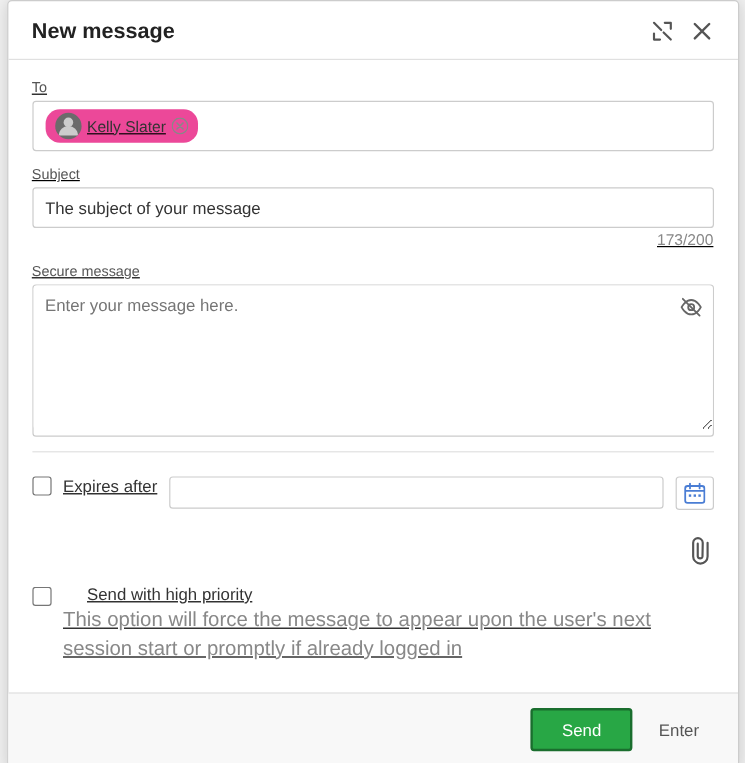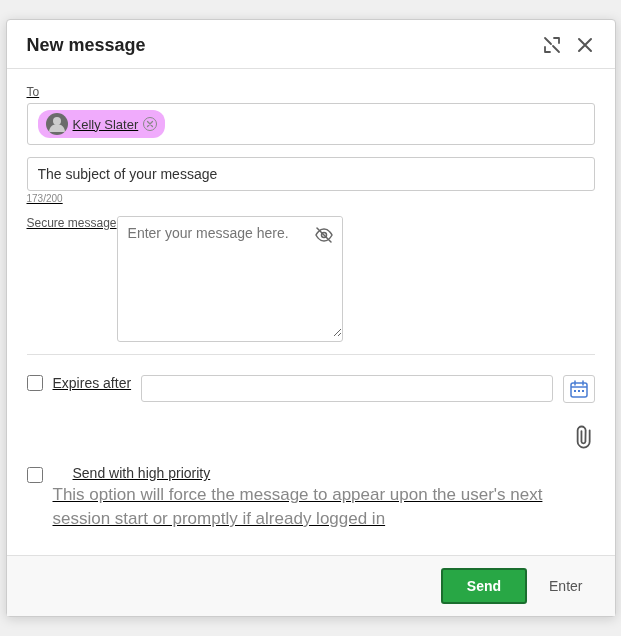--- a/index.html
+++ b/index.html
@@ -80,21 +80,21 @@
       display: flex;
       align-items: center;
       gap: 6px;
       min-height: 38px;
     }
 
     .recipient-chip {
       display: flex;
       align-items: center;
       gap: 5px;
-      background: #f0abfc;
+      background: #ec4899;
       border-radius: 12px;
       padding: 3px 8px;
       font-size: 13px;
       color: #333;
     }
 
     .avatar-circle {
       width: 22px;
       height: 22px;
       background: #6b6b6b;
@@ -126,28 +126,29 @@
       width: 100%;
       border: 1px solid #cccccc;
       border-radius: 3px;
       padding: 8px 10px;
       font-size: 14px;
       color: #333;
       outline: none;
     }
 
     .char-count {
-      font-size: 10px;
+      text-align: right;
+      font-size: 13px;
       color: #888;
       margin-top: 2px;
     }
 
     .message-section {
       display: flex;
-      flex-direction: row;
+      flex-direction: column;
     }
 
     .message-wrapper {
       position: relative;
       border: 1px solid #cccccc;
       border-radius: 3px;
     }
 
     .message-textarea {
       width: 100%;
@@ -279,21 +280,21 @@
       background: #f8f8f8;
     }
 
     .send-btn {
       background: #28a745;
       color: white;
       border: 2px solid #1a6e2e;
       border-radius: 3px;
       padding: 8px 24px;
       font-size: 14px;
-      font-weight: 700;
+      font-weight: 400;
       cursor: pointer;
     }
 
     .cancel-btn {
       background: none;
       border: none;
       color: #555;
       font-size: 14px;
       cursor: pointer;
       padding: 8px 12px;
@@ -342,20 +343,21 @@
             <svg width="14" height="14" viewBox="0 0 14 14" fill="none">
               <circle cx="7" cy="7" r="6.5" stroke="#888"></circle>
               <path d="M4.5 4.5l5 5M9.5 4.5l-5 5" stroke="#888" stroke-width="1.3" stroke-linecap="round"></path>
             </svg>
           </button>
         </div>
       </div>
     </div>
 
     <div class="subject-field">
+      <div class="field-label">Subject</div>
       <input type="text" class="subject-input" value="The subject of your message" style="">
       <div class="char-count">173/200</div>
     </div>
 
     <div class="message-section">
       <div class="field-label">Secure message</div>
       <div class="message-wrapper">
         <textarea class="message-textarea message-placeholder" placeholder="Enter your message here." style=""></textarea>
         <span class="eye-icon" title="Toggle visibility">
           <svg width="20" height="20" viewBox="0 0 20 20" fill="none">

